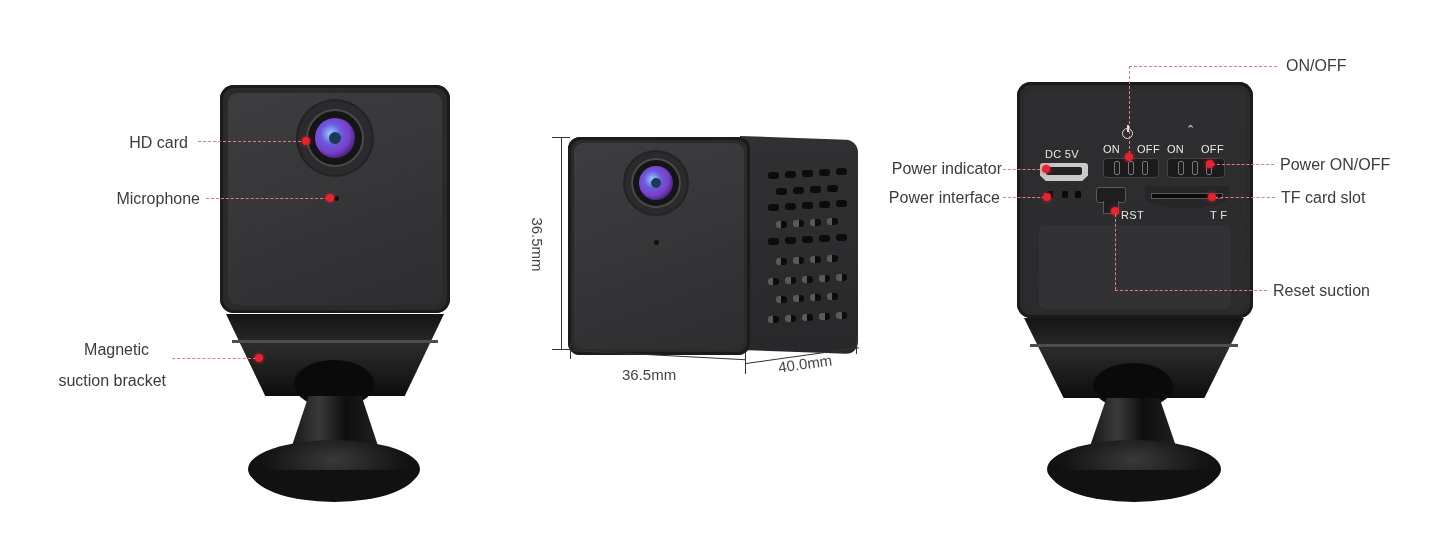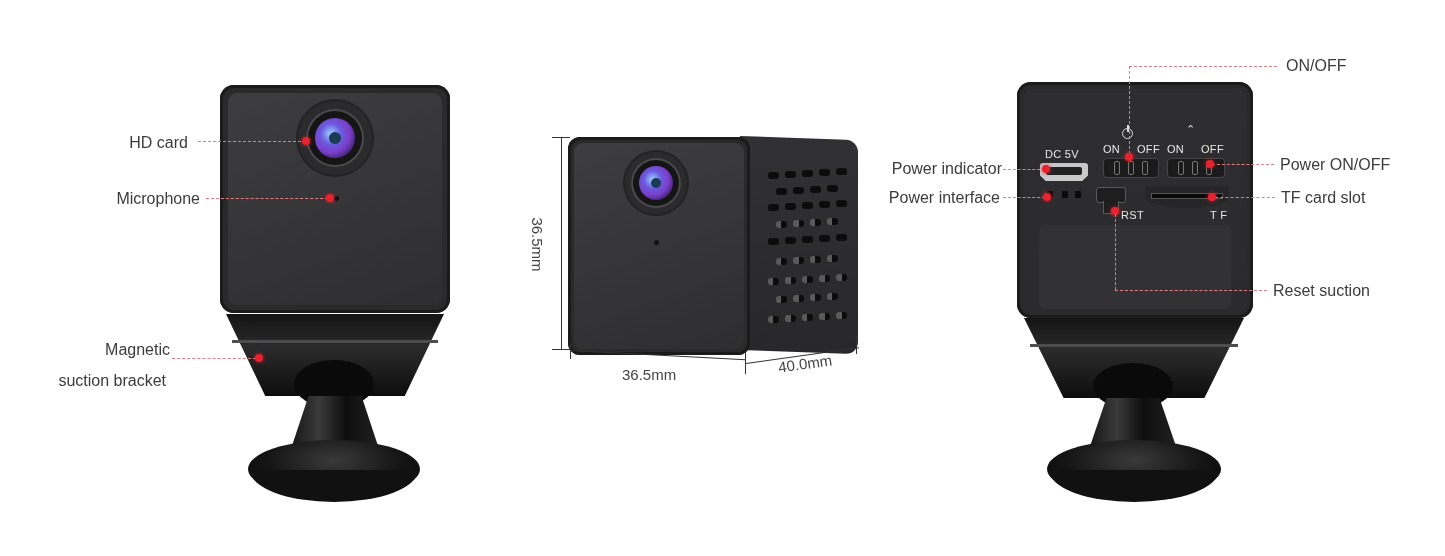--- a/index.html
+++ b/index.html
@@ -62,21 +62,21 @@
   <div class="base-edge" style="left:250px;top:470px;width:168px;height:32px;background:#111;"></div>
 
   <span class="lbl r" style="left:112px;top:133px;width:76px;">HD card</span>
   <div class="hline" style="left:198px;top:141px;width:108px;"></div>
   <div class="dot" style="left:302px;top:137px;"></div>
 
   <span class="lbl r" style="left:96px;top:189px;width:104px;">Microphone</span>
   <div class="hline" style="left:206px;top:198px;width:122px;"></div>
   <div class="dot" style="left:326px;top:194px;"></div>
 
-  <span class="lbl r" style="left:64px;top:340px;width:106px;">Magnetic</span>
+  <span class="lbl r" style="left:43px;top:340px;width:106px;">Magnetic</span>
   <span class="lbl r" style="left:30px;top:359px;width:136px;margin-top:12px;">suction bracket</span>
   <div class="hline" style="left:172px;top:358px;width:84px;"></div>
   <div class="dot" style="left:255px;top:354px;"></div>
 </div>
 
 <div>
   <div class="side" style="left:740px;top:138px;width:118px;height:214px;"></div>
   <div class="cube" style="left:568px;top:137px;width:182px;height:218px;border-radius:12px;">
     <div class="face" style="left:6px;top:6px;width:170px;height:206px;"></div>
   </div>

